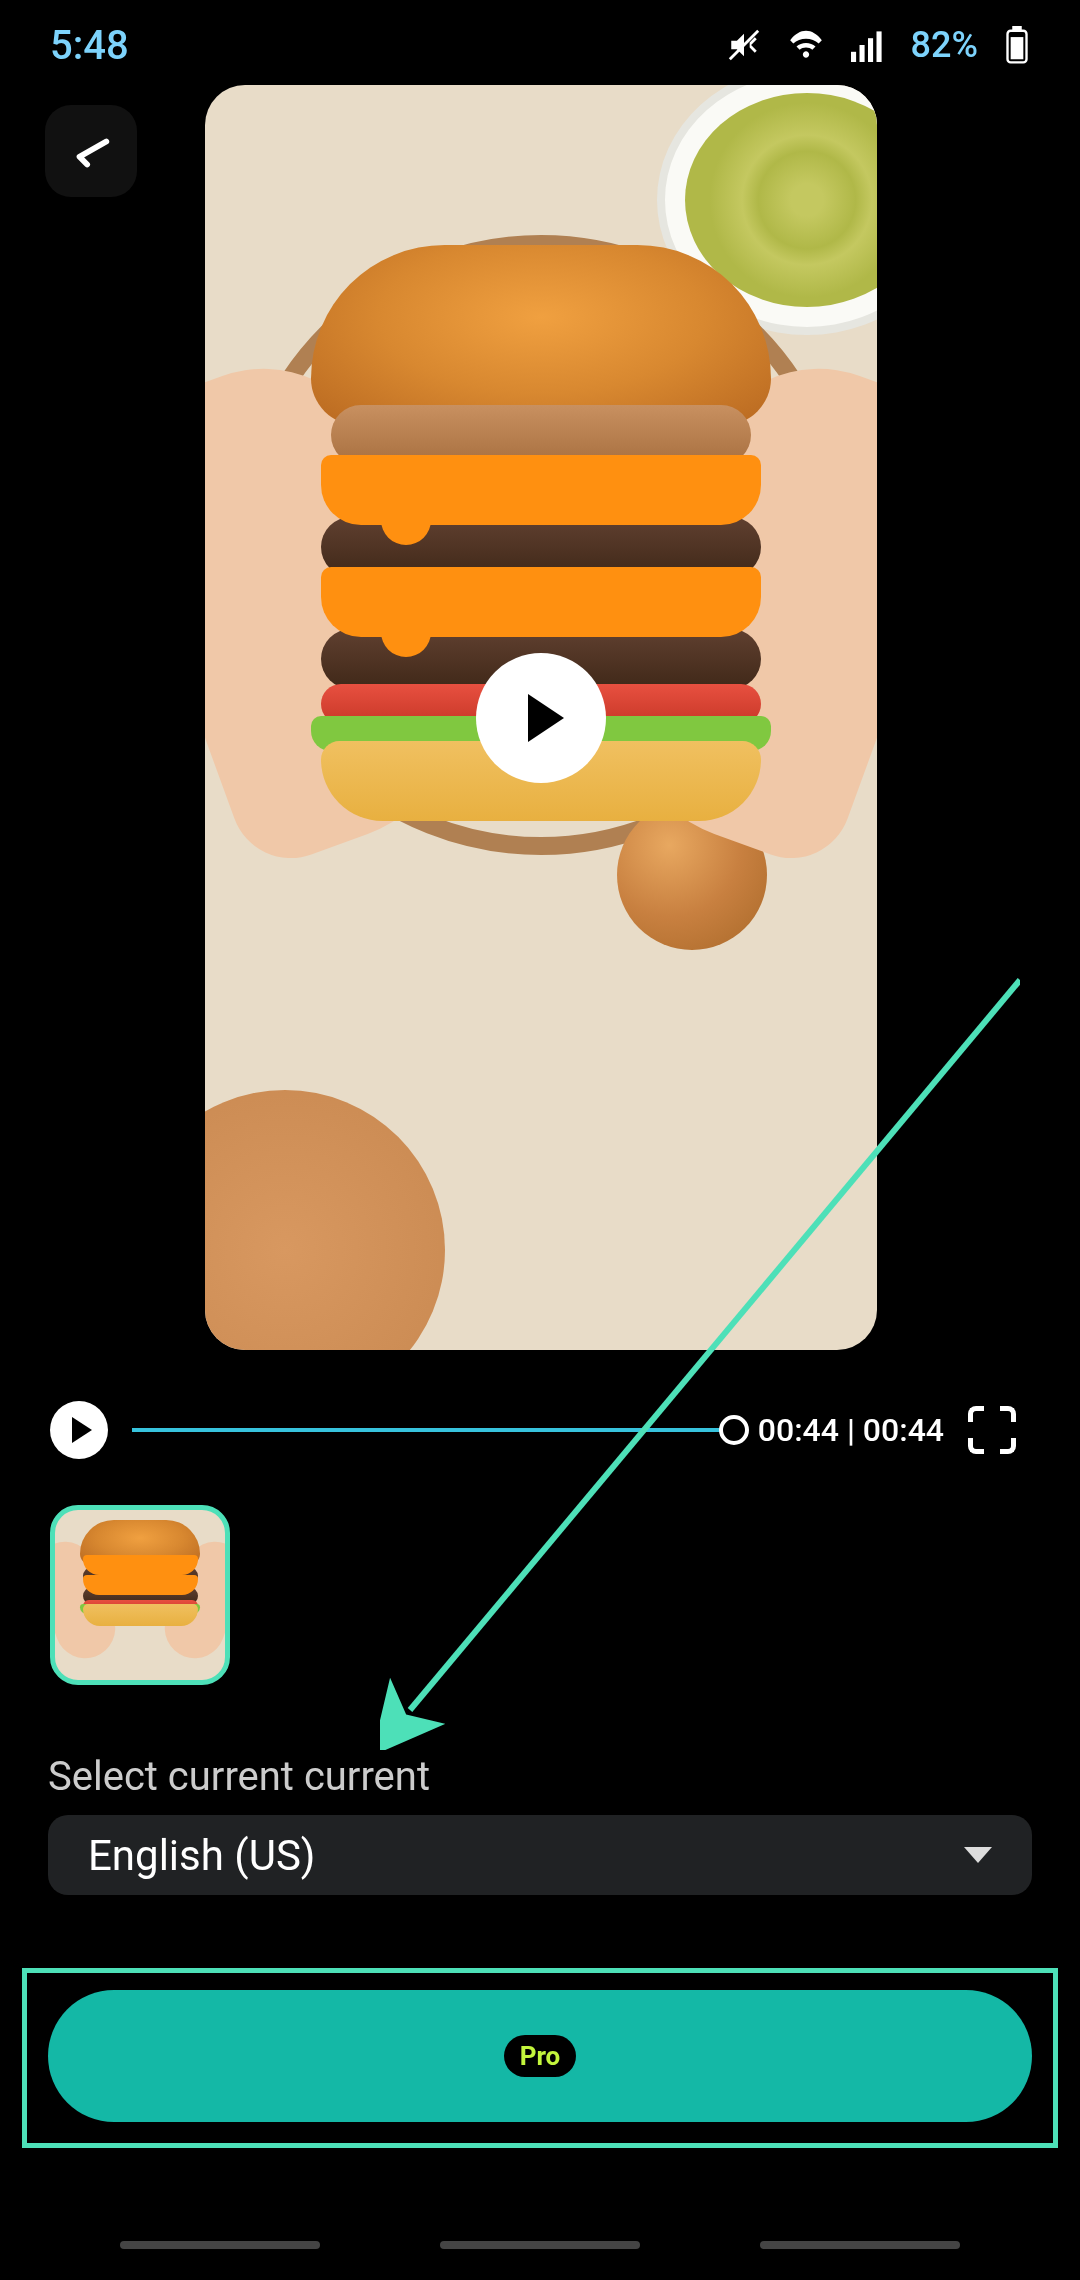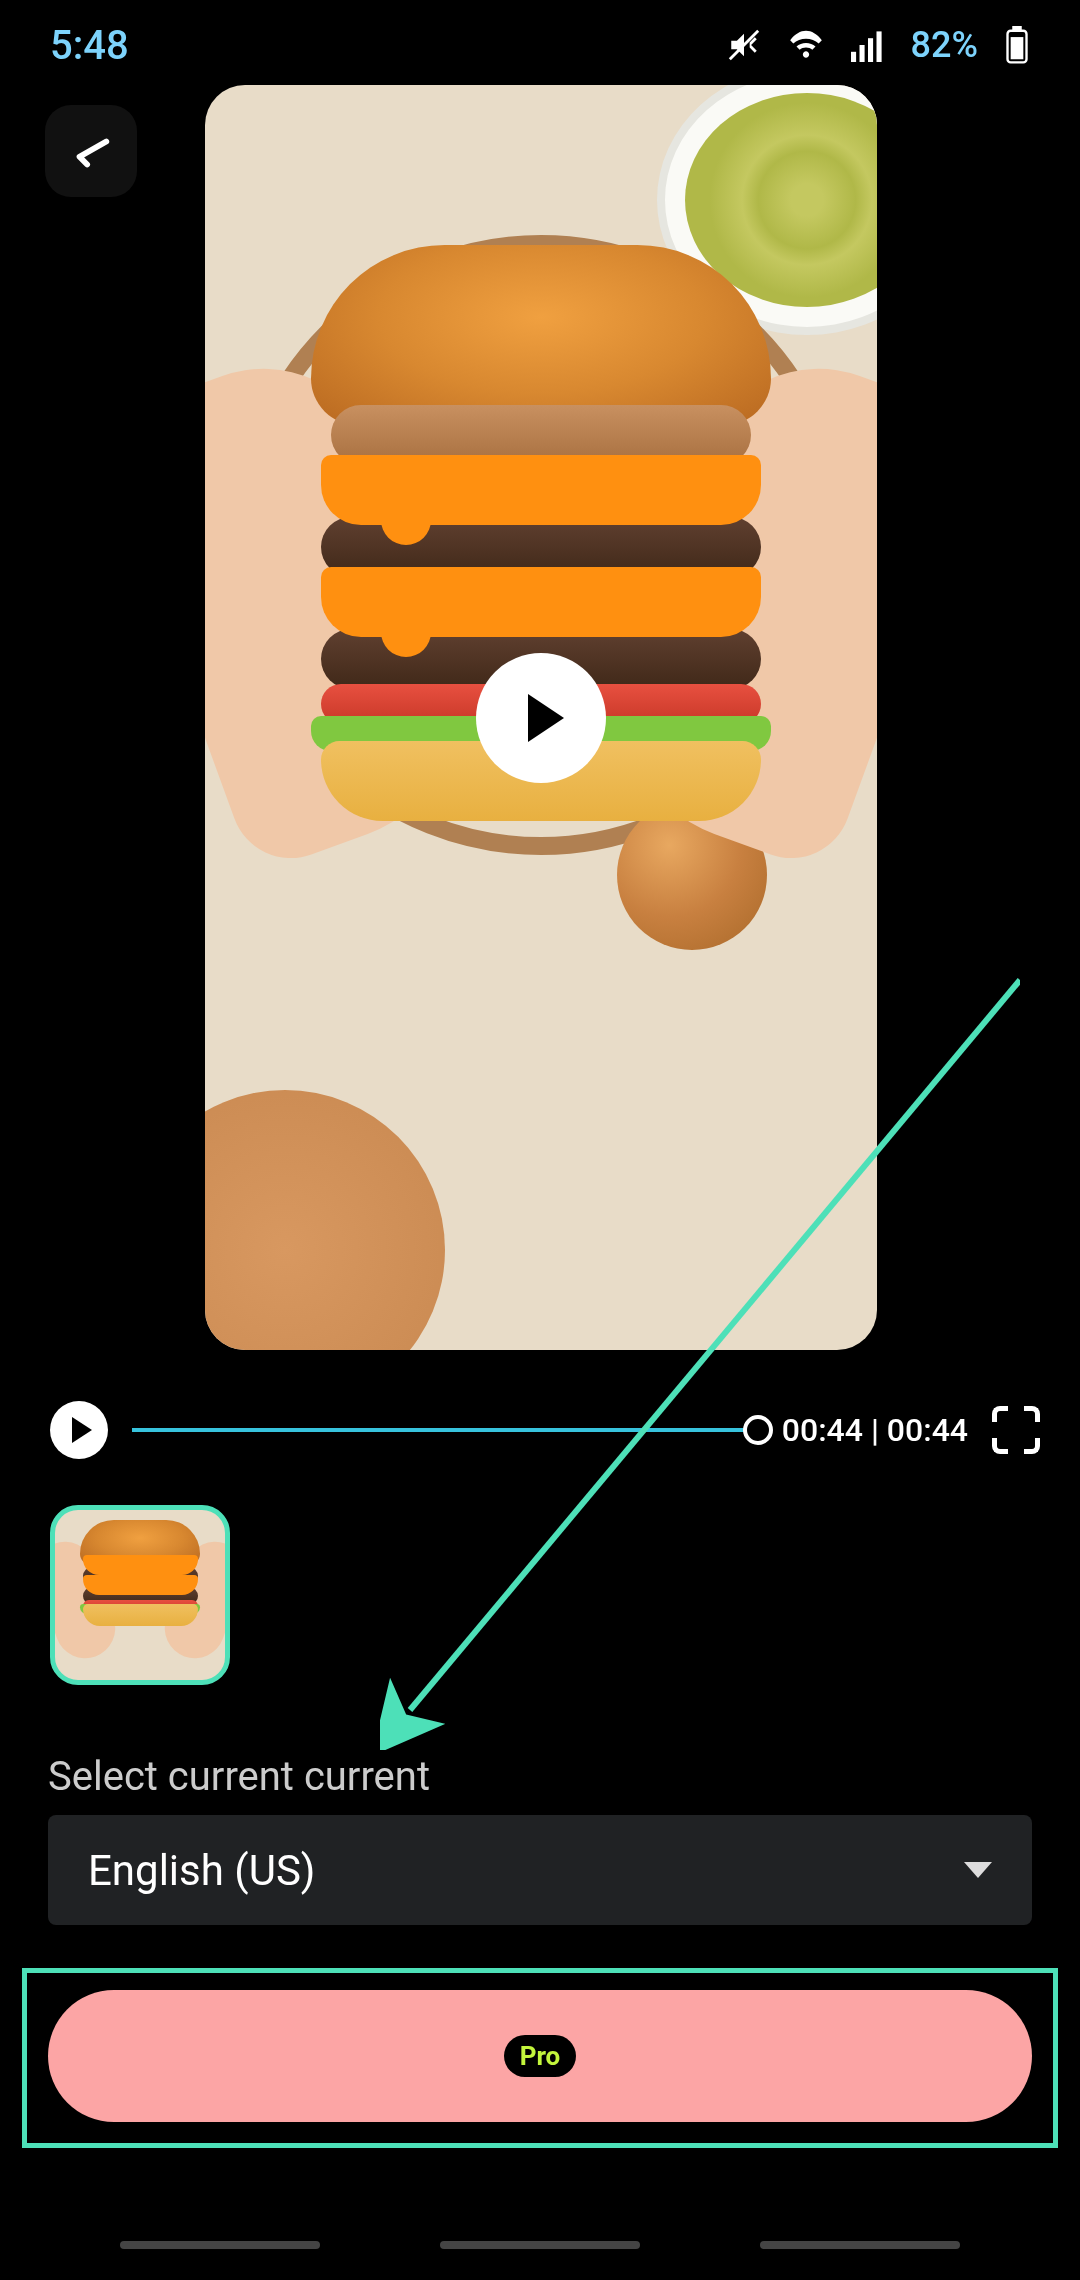--- a/index.html
+++ b/index.html
@@ -42,21 +42,21 @@
   .meatball { position:absolute; bottom:400px; right:110px; width:150px; height:150px; background:radial-gradient(circle at 35% 30%,#e8a860,#c88040,#a86828); border-radius:50%; }
   
   .play-overlay {
     position:absolute; top:50%; left:50%; transform:translate(-50%,-50%);
     width:130px; height:130px; background:#fff; border-radius:50%;
     display:flex; align-items:center; justify-content:center;
   }
   .play-overlay::after { content:''; width:0; height:0; border-left:36px solid #000; border-top:24px solid transparent; border-bottom:24px solid transparent; margin-left:10px; }
   
   .controls {
-    position:absolute; top:1395px; left:50px; right:40px; height:70px;
+    position:absolute; top:1395px; left:50px; right:64px; height:70px;
     display:flex; align-items:center; gap:24px;
   }
   .play-btn { width:58px; height:58px; background:#fff; border-radius:50%; display:flex; align-items:center; justify-content:center; flex:none; }
   .play-btn::after { content:''; width:0; height:0; border-left:20px solid #000; border-top:13px solid transparent; border-bottom:13px solid transparent; margin-left:5px; }
   .progress-track { flex:1; height:4px; background:#37c3dd; position:relative; }
   .progress-handle { position:absolute; right:-15px; top:50%; transform:translateY(-50%); width:30px; height:30px; border:4px solid #fff; border-radius:50%; background:#000; }
   .time-display { color:#fff; font-size:32px; font-weight:500; flex:none; }
   .fullscreen-btn { width:48px; height:48px; position:relative; flex:none; }
   .fs-c { position:absolute; width:16px; height:16px; border:5px solid #fff; }
   .fs-tl { top:0; left:0; border-right:none; border-bottom:none; border-radius:8px 0 0 0; }
@@ -80,34 +80,34 @@
   .thumb-hand { position:absolute; width:60px; height:120px; background:#f0c8a8; border-radius:30px; }
   .thumb-hand.l { top:30px; left:-10px; transform:rotate(-20deg); }
   .thumb-hand.r { top:30px; right:-10px; transform:rotate(20deg); }
   
   .language-label {
     position:absolute; top:1753px; left:48px;
     color:#ccc; font-size:40px;
   }
   .dropdown {
     position:absolute; top:1815px; left:48px; right:48px;
-    height:110px; background:#202224; border-radius:8px;
+    height:80px; background:#202224; border-radius:20px;
     display:flex; align-items:center; justify-content:space-between;
     padding:0 40px;
   }
   .dropdown-text { color:#fff; font-size:42px; }
   .dropdown-caret { width:0; height:0; border-left:14px solid transparent; border-right:14px solid transparent; border-top:16px solid #ddd; }
   
   .highlight-box {
     position:absolute; top:1968px; left:22px; right:22px; height:180px;
     border:5px solid #4de0b8;
   }
   .add-button {
     position:absolute; top:1990px; left:48px; right:48px; height:132px;
-    background:#fca5a5; border-radius:66px;
+    background:#14b8a6; border-radius:66px;
     display:flex; align-items:center; justify-content:center; gap:20px;
   }
   .pro-badge {
     background:#000; color:#c3f53c; font-size:26px; font-weight:700;
     padding:6px 16px; border-radius:22px;
   }
   .add-button-text { color:#000; font-size:48px; font-weight:700; }
   
   .annotation-arrow {
     position:absolute; top:950px; left:380px; width:640px; height:800px;

